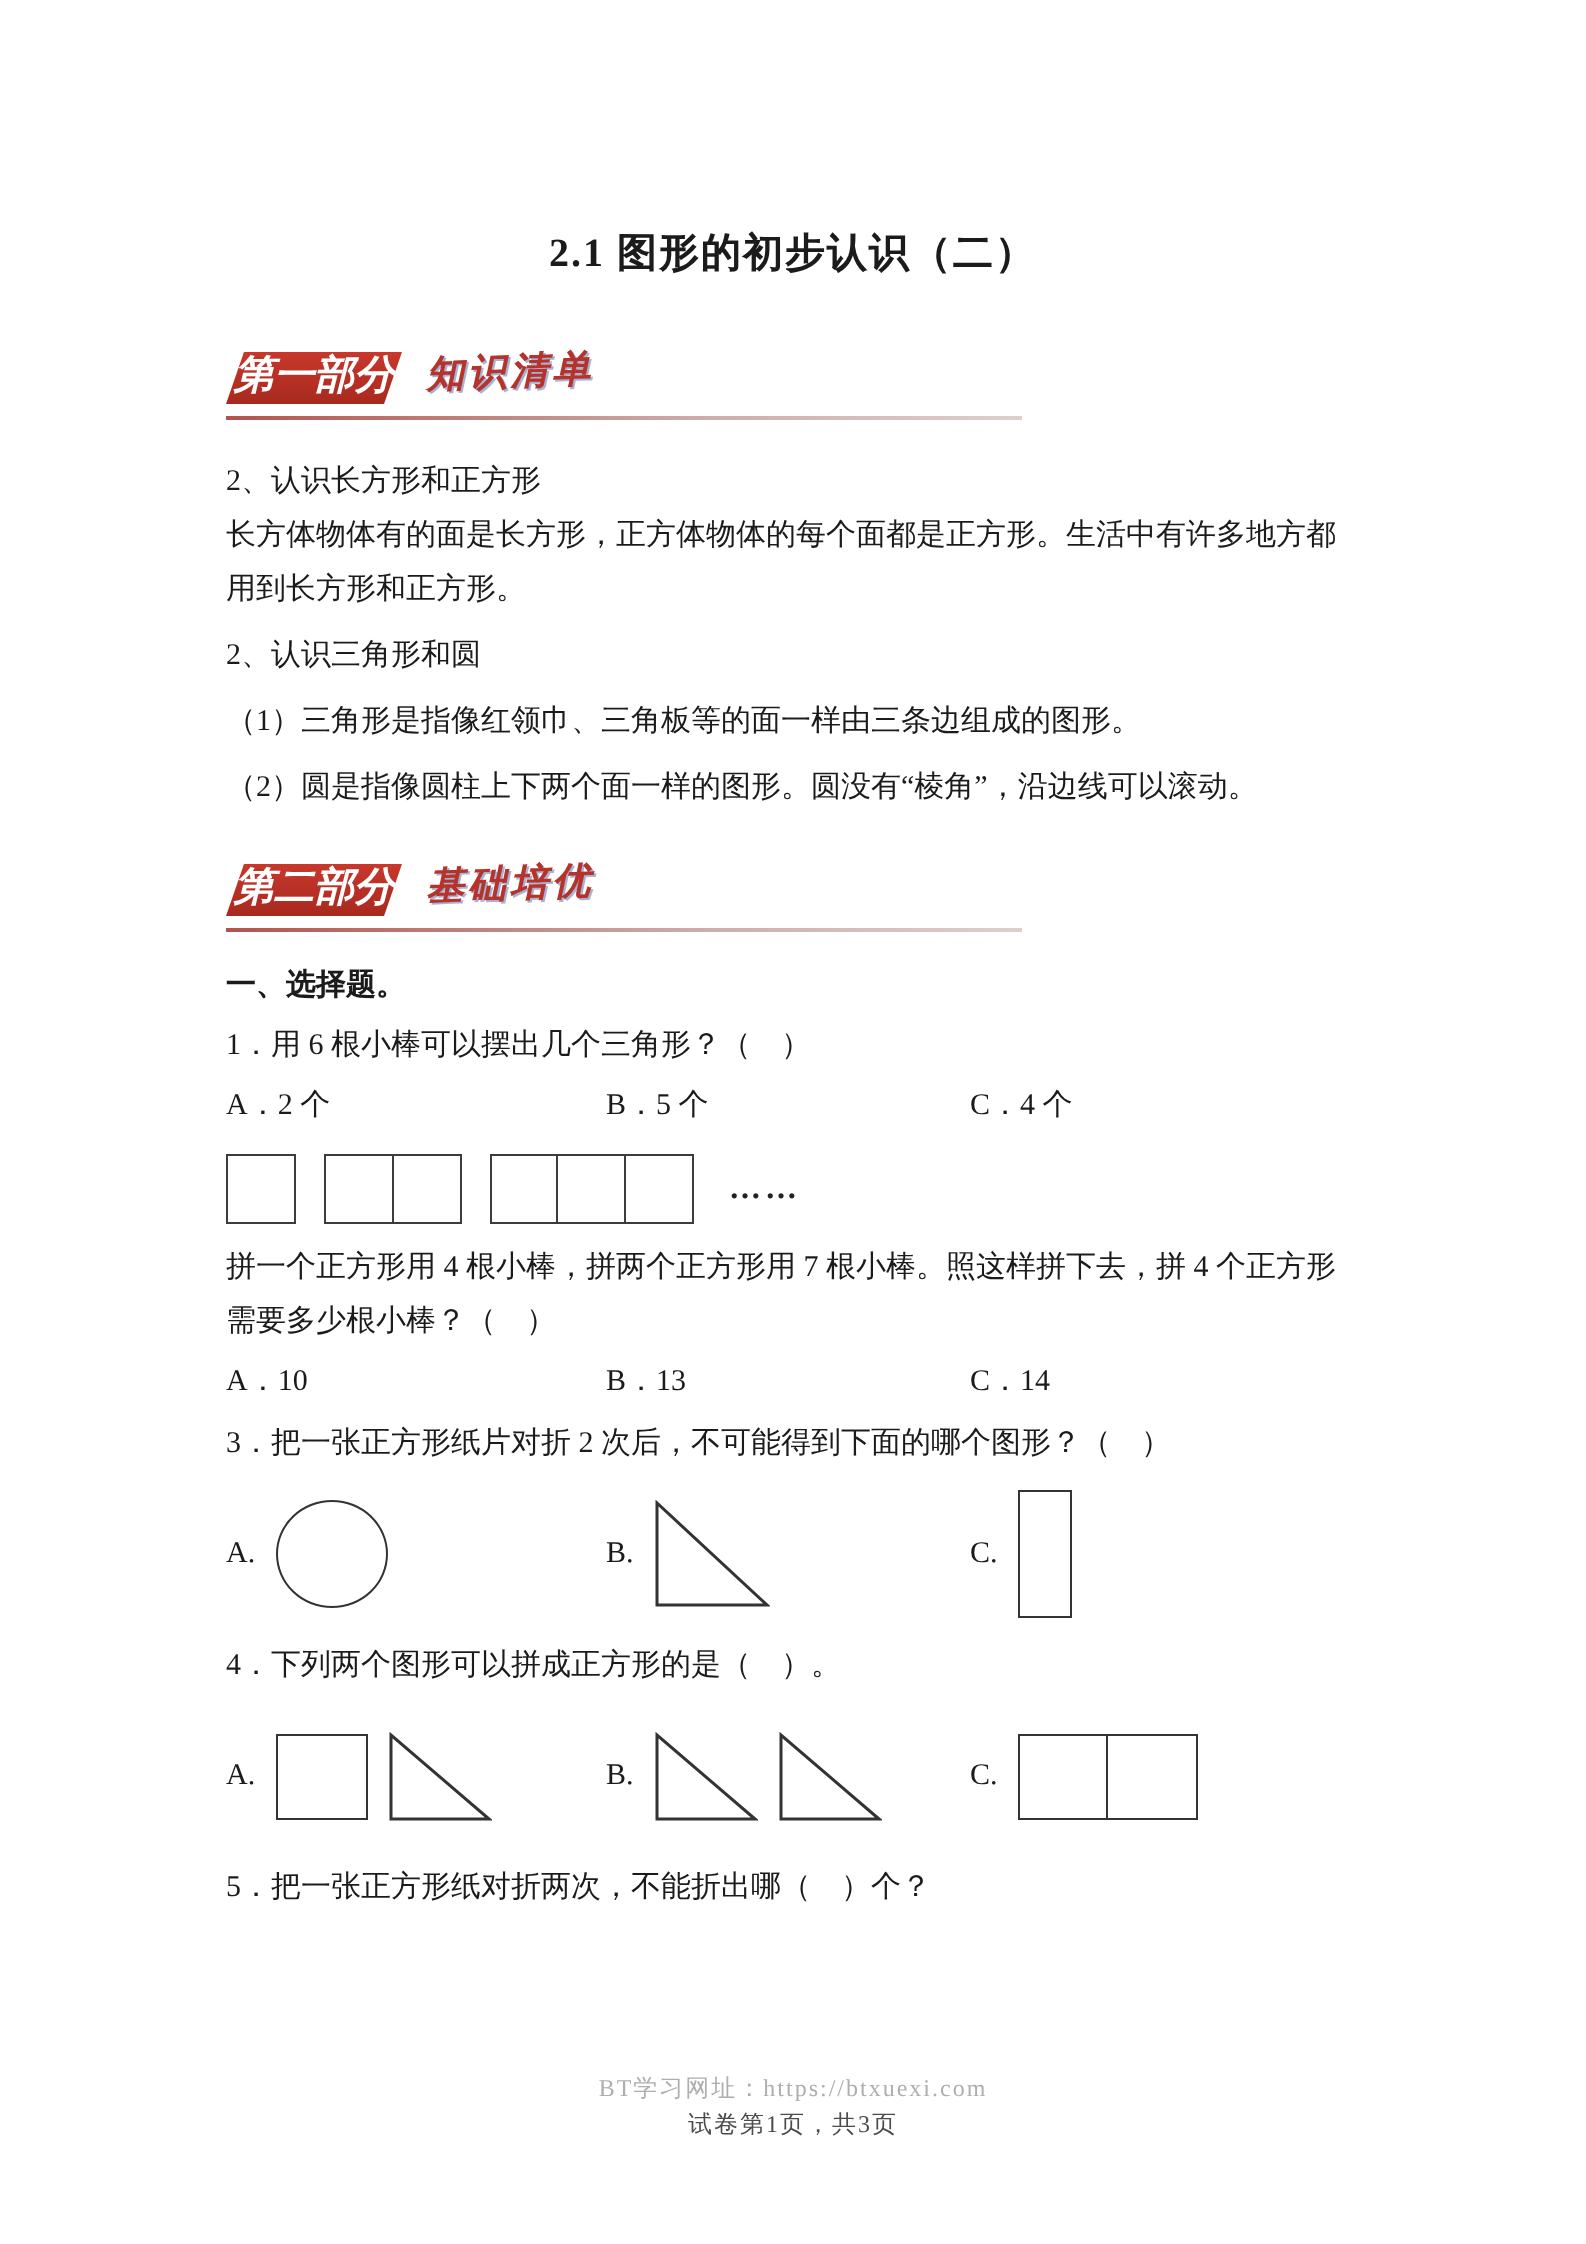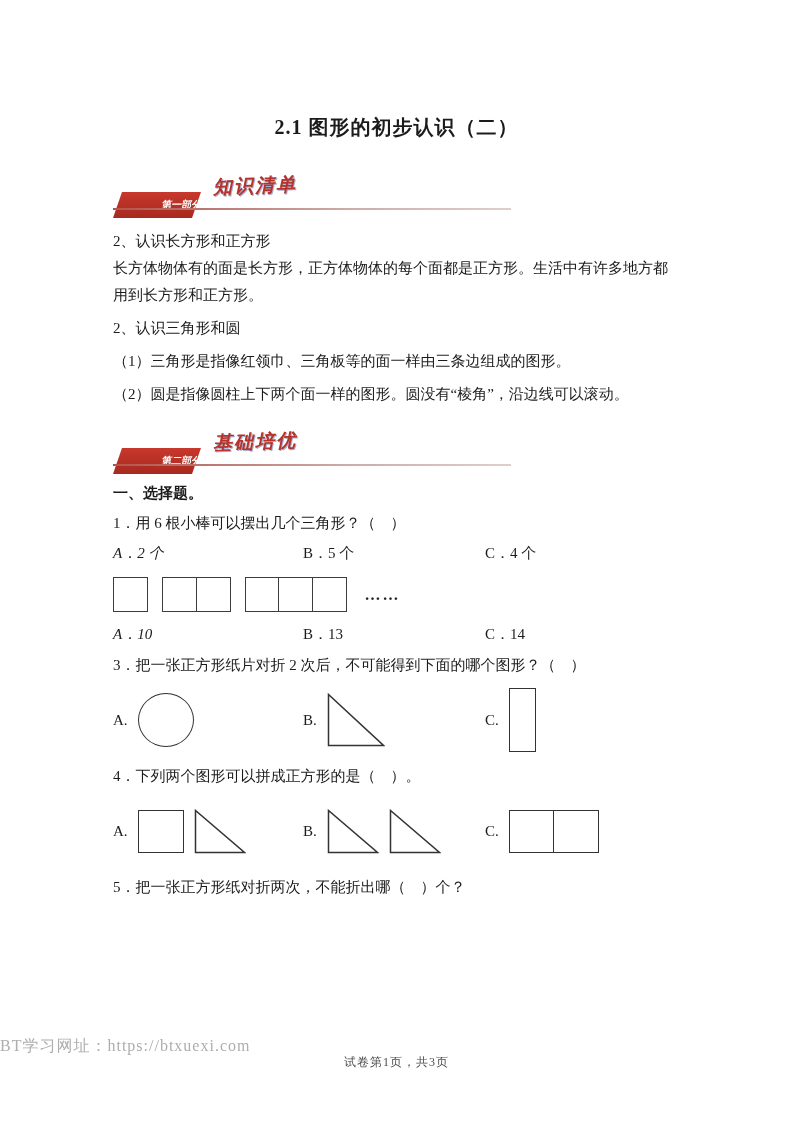--- a/index.html
+++ b/index.html
@@ -29,27 +29,27 @@
   }
   
   .banner {
     position:relative;
     width:398px;
     height:34px;
     margin-top:34px;
   }
   .banner.second { margin-top:24px; }
   .ribbon {
-    position:absolute; left:0; top:16px;
+    position:absolute; left:0; top:0;
     width:88px; height:26px;
-    line-height:25px; text-align:right;
+    line-height:25px; text-align:center;
     background:linear-gradient(180deg,#c8382c,#a8291f);
     color:#ffffff;
     font-weight:bold; font-style:italic;
-    font-size:10px;
+    font-size:20px;
     clip-path:polygon(9px 0, 100% 0, calc(100% - 9px) 100%, 0 100%);
     filter:drop-shadow(2px 2px 0 rgba(126,29,21,0.45));
   }
   .script-label {
     position:absolute; left:100px; top:-3px;
     font-size:19px;
     font-weight:bold; font-style:italic;
     color:#b5332a;
     text-shadow:1px 1px 0 rgba(58,87,160,0.45);
     transform:rotate(-2deg);
@@ -66,21 +66,21 @@
   .kp-gap { margin-top:6px; }
   
   .quiz-heading {
     margin-top:14px;
     font-weight:bold;
     line-height:27px;
     font-family:Liberation Serif, serif;
   }
   .q { line-height:27px; margin-top:3px; }
   .opts { display:flex; line-height:27px; margin:3px 0 4px; }
-  .opt-a { width:190px;font-style:italic; }
+  .opt-a { width:190px; }
   .opt-b { width:182px; }
   .opt-c { flex:1; }
   
   .fig-row2 {
     display:flex; align-items:center;
     gap:14px;
     margin:9px 0 8px;
     height:37px;
   }
   .sqg { display:flex; }
@@ -120,22 +120,23 @@
     width:46px; height:43px;
     border:1.5px solid #333;
     background:#fff;
   }
   .sqpair { display:flex; }
   .sqpair .sq45 + .sq45 { margin-left:-1.5px; }
   svg.tri { display:block; }
   
   .watermark {
     position:absolute; left:0; right:0; top:1036px;
+    text-align:center;
     color:#aeaeae;
-    font-size:16px;
+    font-size:12px;
     letter-spacing:1px;
   }
   .pageinfo {
     position:absolute; left:0; right:0; top:1054px;
     text-align:center;
     color:#4c4c4c;
     font-size:12px;
     letter-spacing:1px;
   }
 </style>
@@ -182,20 +183,21 @@
         <div class="sq"></div>
         <div class="sq"></div>
       </div>
       <div class="sqg">
         <div class="sq"></div>
         <div class="sq"></div>
         <div class="sq"></div>
       </div>
       <span class="ellipsis">……</span>
     </div>
+    <p class="q">拼一个正方形用 4 根小棒，拼两个正方形用 7 根小棒。照这样拼下去，拼 4 个正方形需要多少根小棒？（　）</p>
     <div class="opts">
       <span class="opt-a">A．10</span>
       <span class="opt-b">B．13</span>
       <span class="opt-c">C．14</span>
     </div>
 
     <p class="q">3．把一张正方形纸片对折 2 次后，不可能得到下面的哪个图形？（　）</p>
     <div class="fig-row">
       <div class="figcol c1">
         <span class="letter">A.</span>

